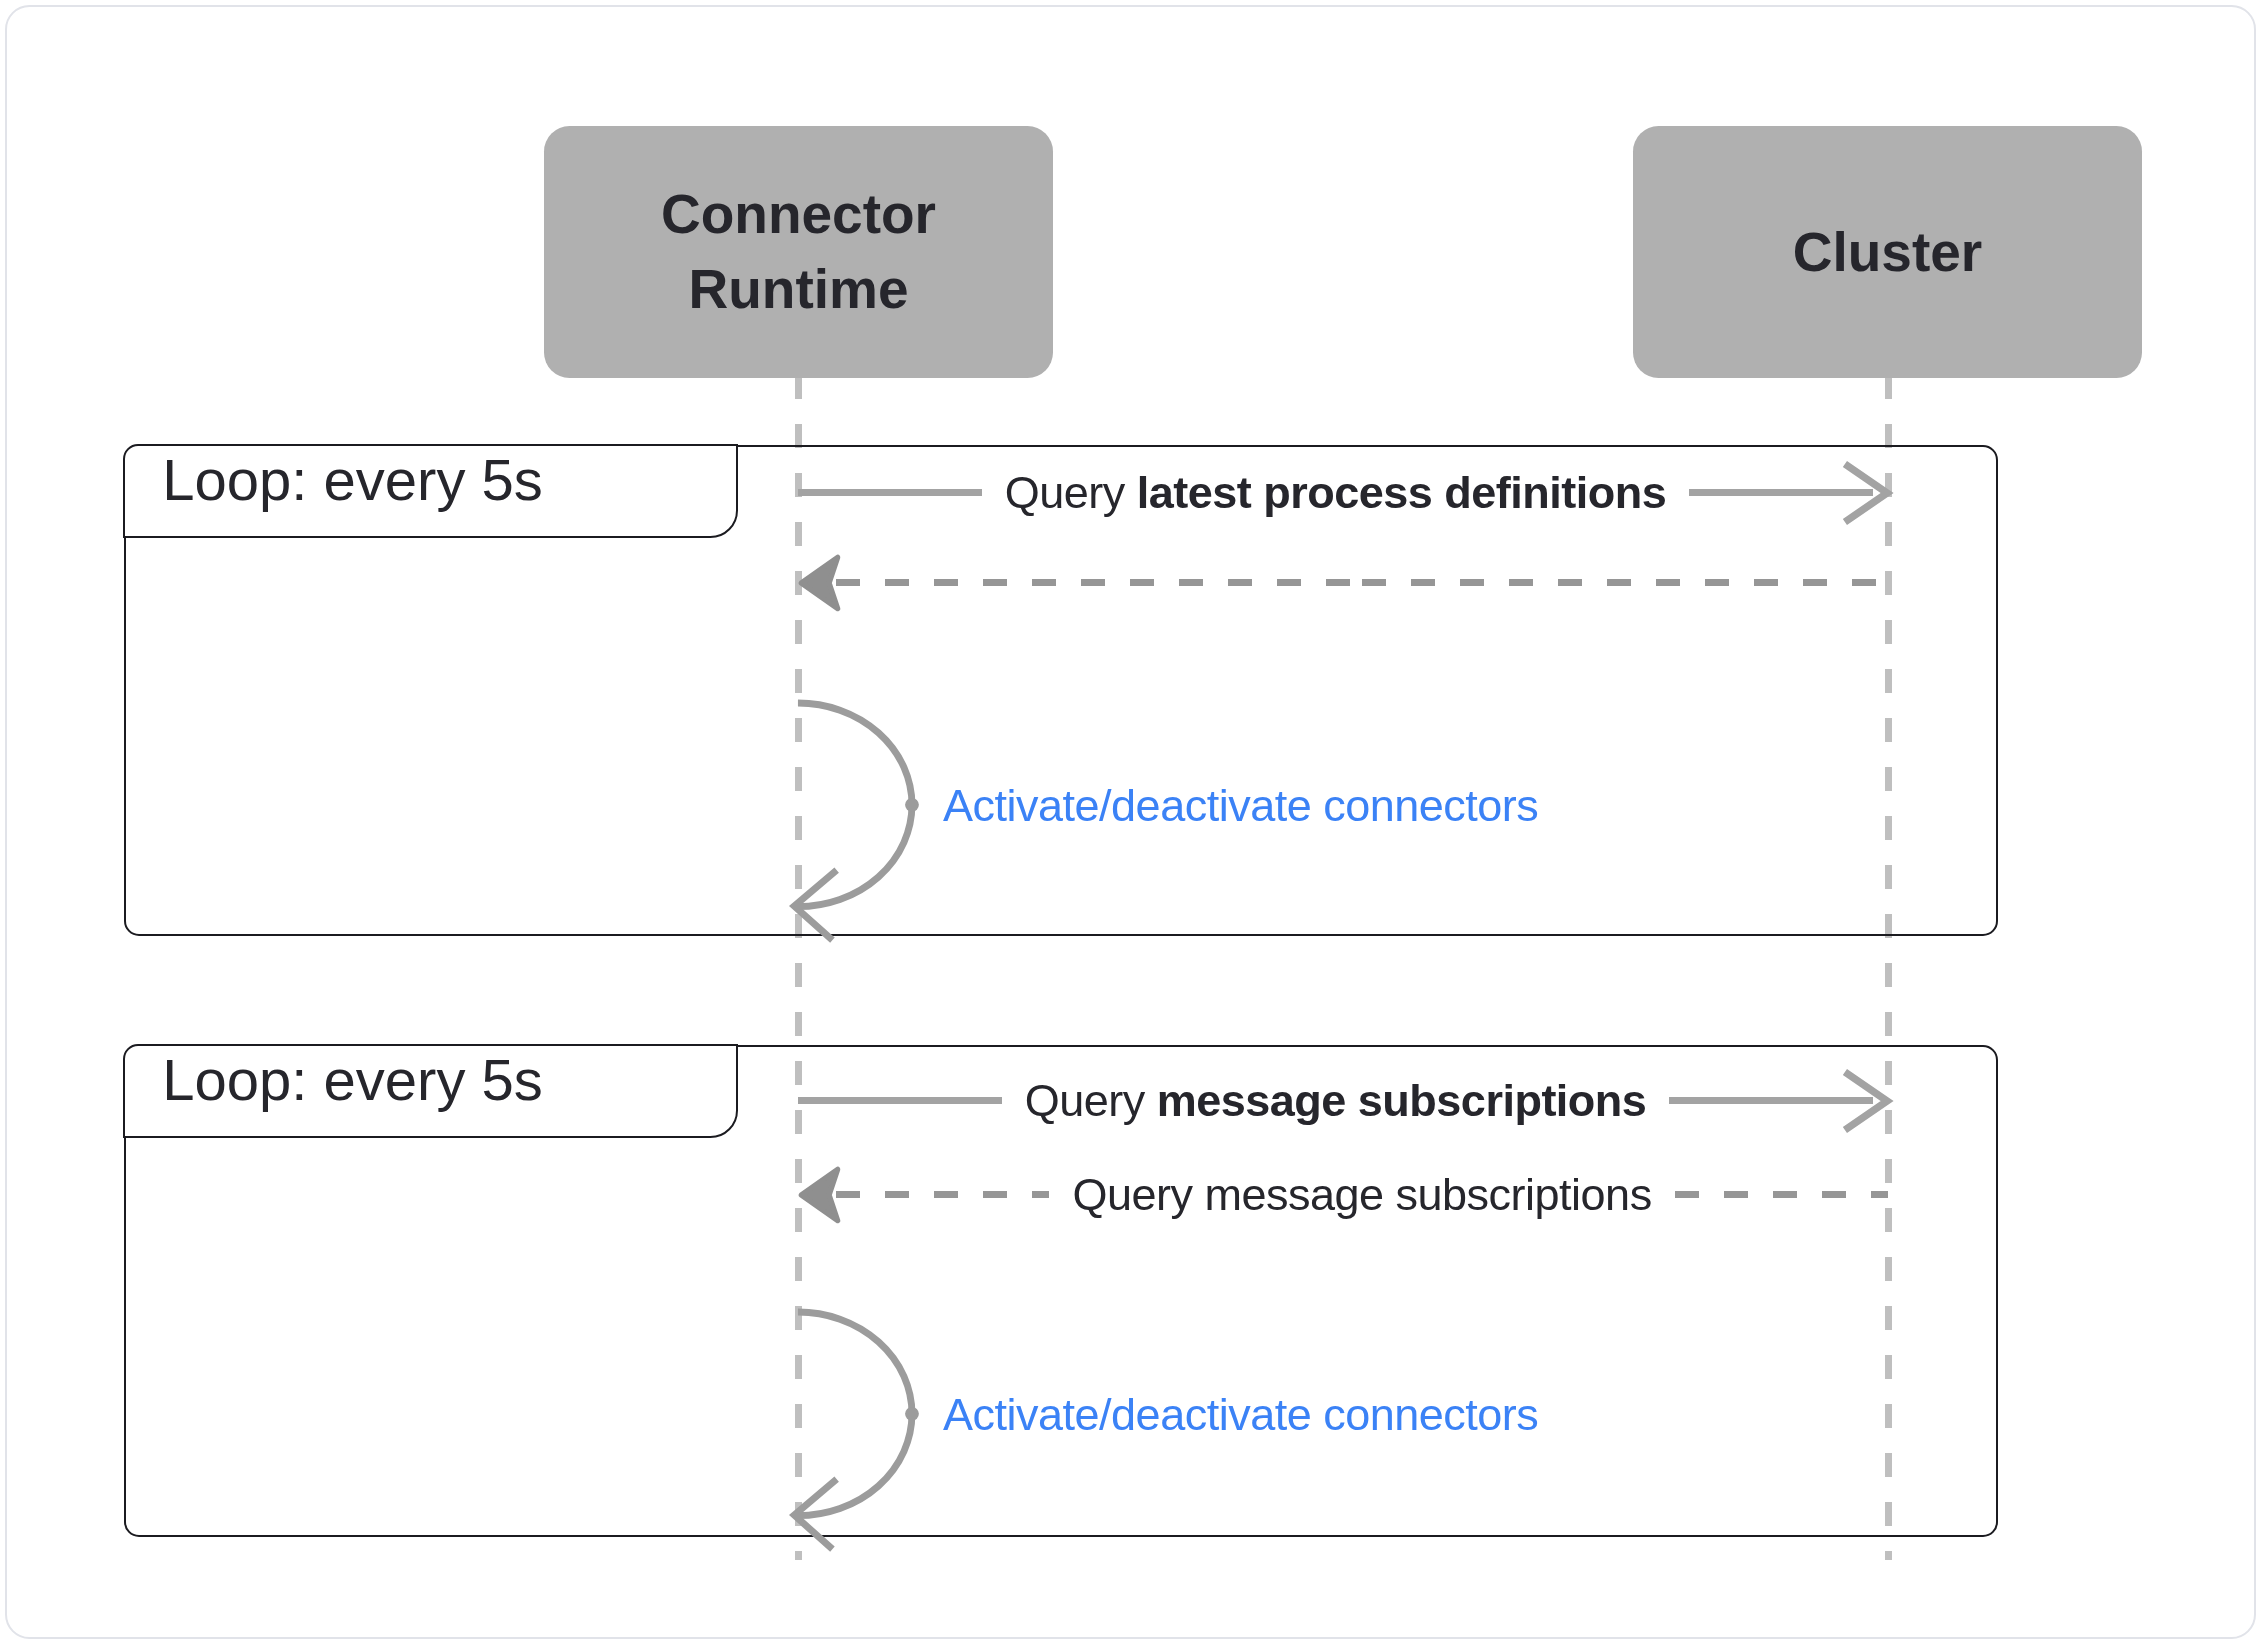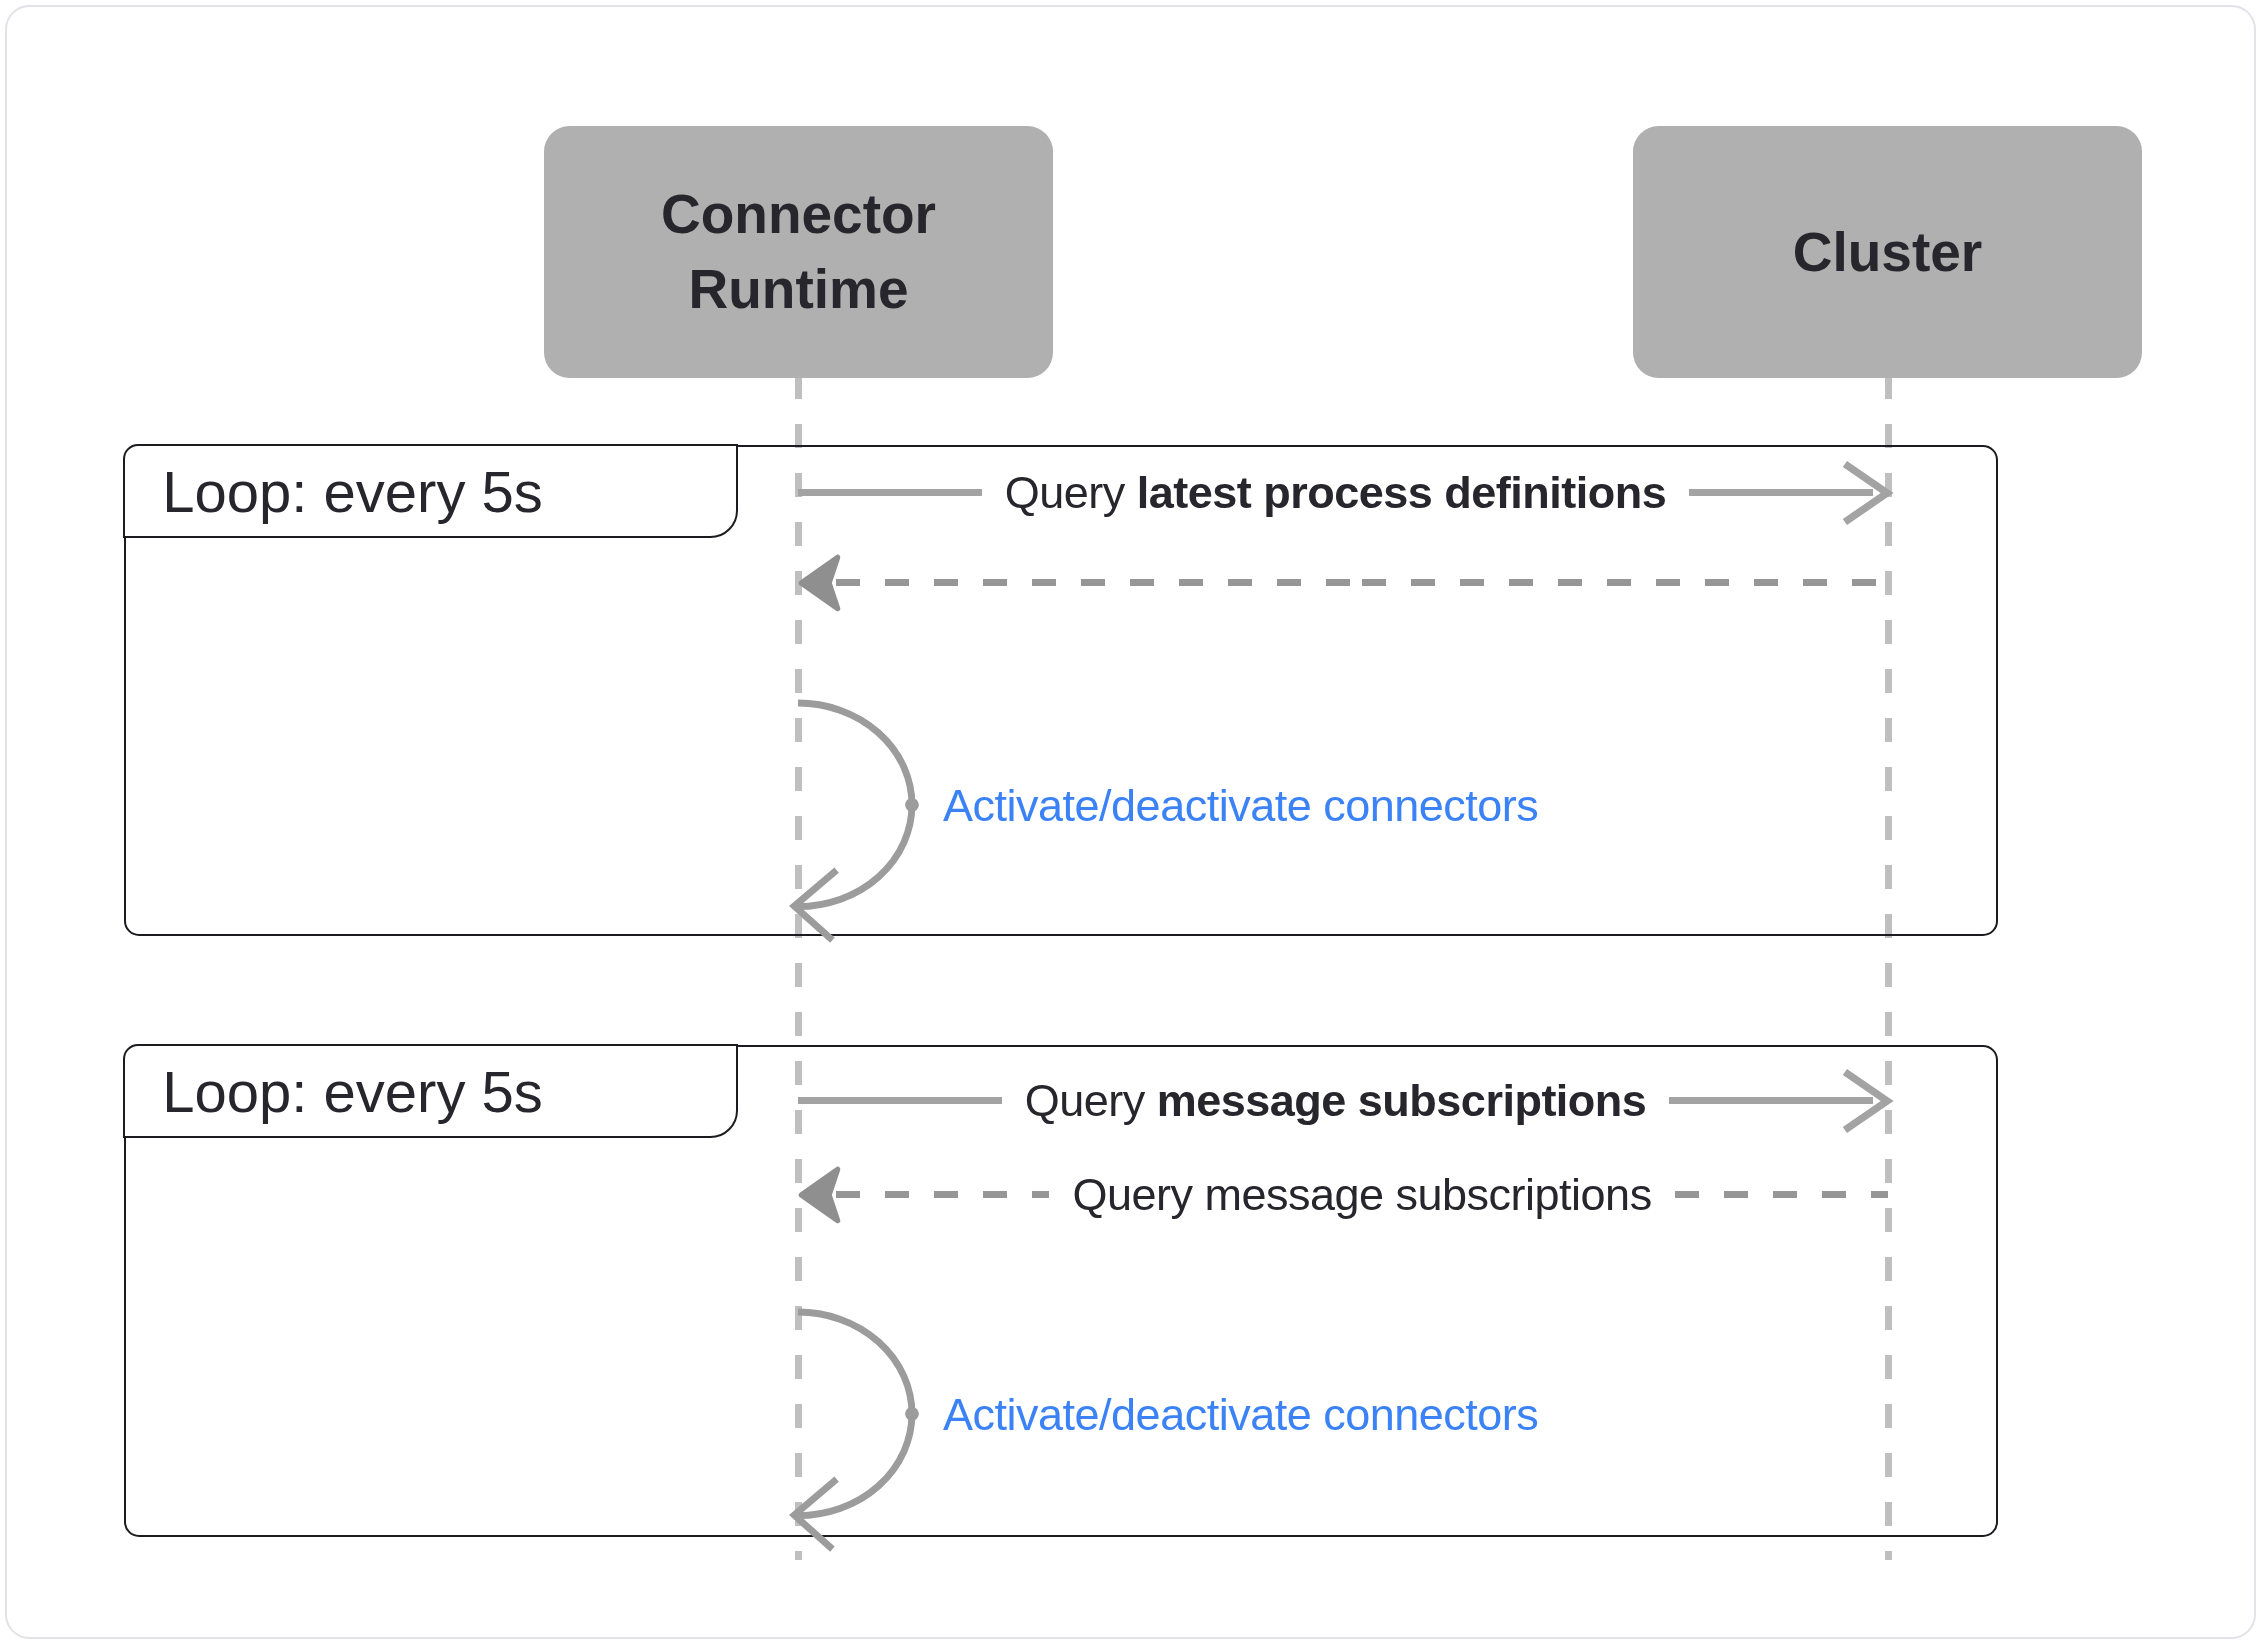--- a/index.html
+++ b/index.html
@@ -69,21 +69,20 @@
     left: -2.7px;
     top: -2.7px;
     width: 615px;
     height: 94px;
     background: #ffffff;
     border: 2.7px solid #1b1b20;
     border-top-left-radius: 15px;
     border-bottom-right-radius: 27.6px;
     box-sizing: border-box;
     display: flex;
-    align-items: center;
     padding-left: 37px;
   }
   .looptab .looplabel {
     font-size: 58px;
     color: #26262c;
     white-space: nowrap;
   }
   .msg {
     position: absolute;
     left: 798px;

